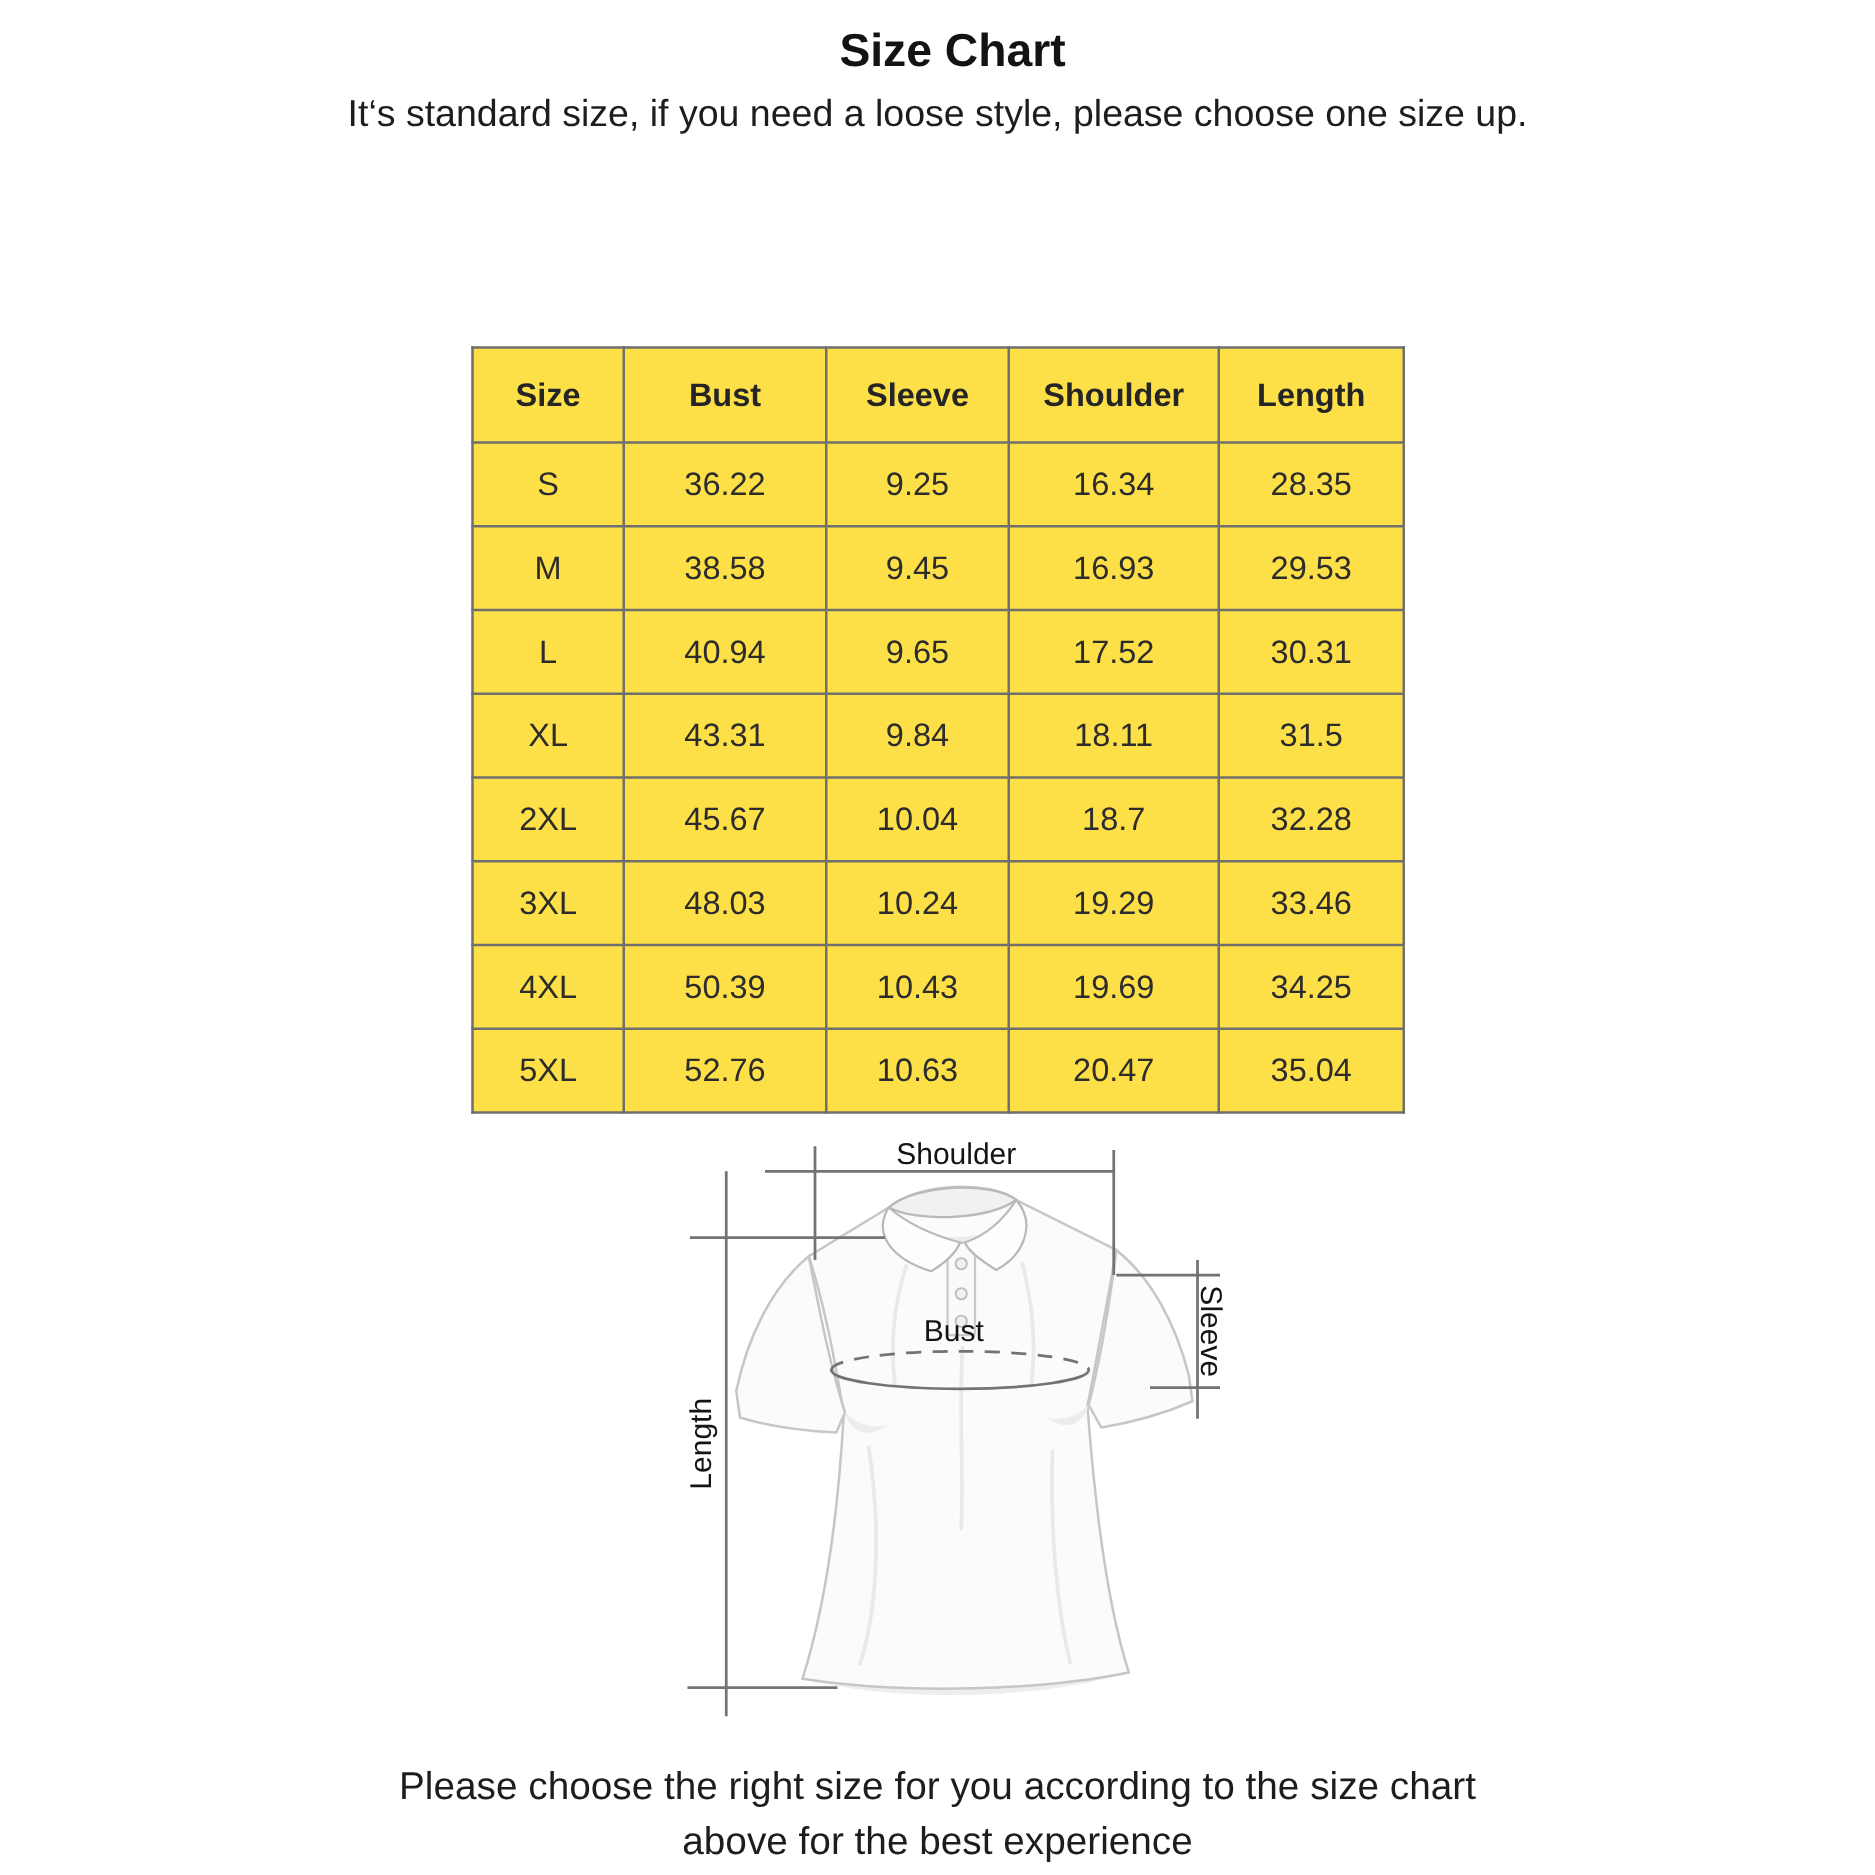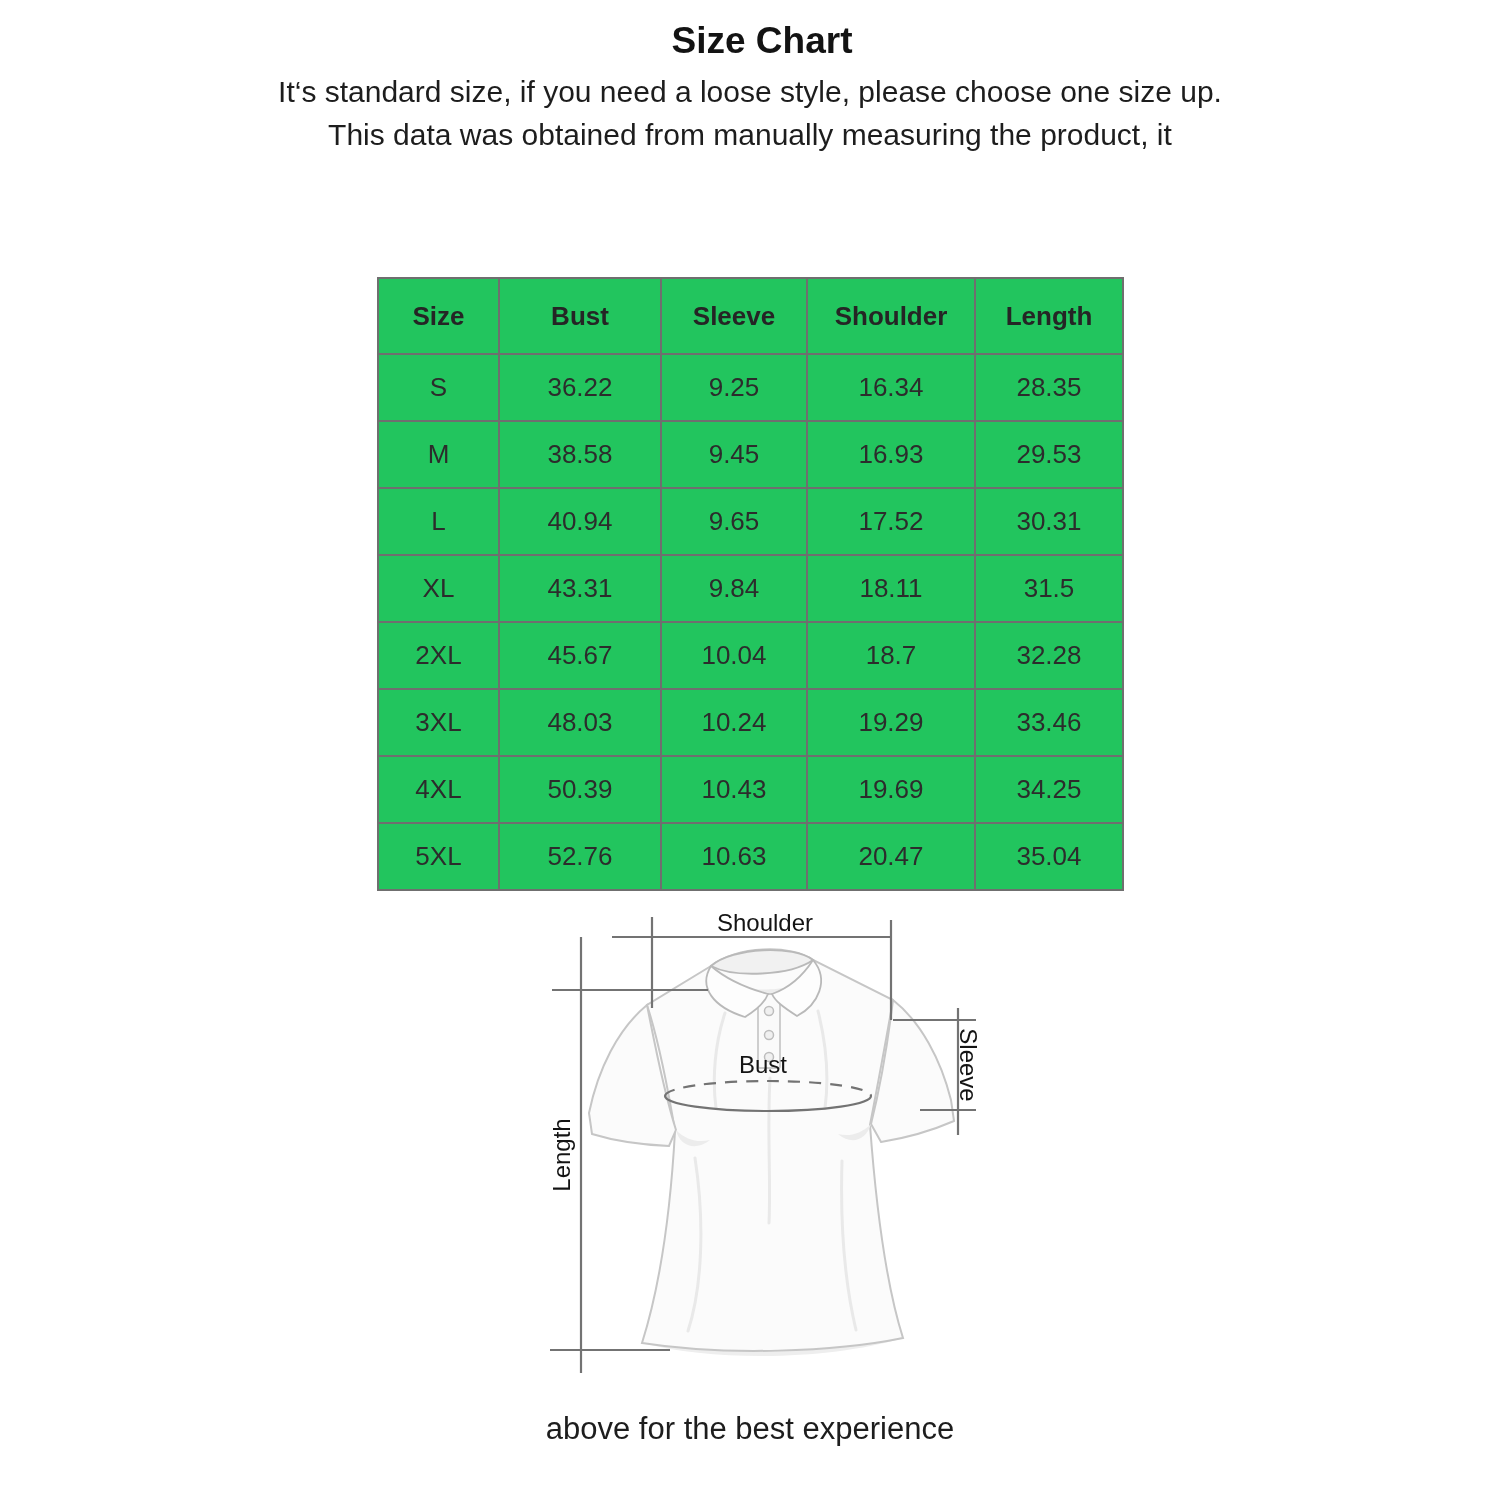--- a/index.html
+++ b/index.html
@@ -43,21 +43,21 @@
     border-collapse: collapse;
     table-layout: fixed;
     font-size: 26px;
     color: #2c2c2c;
   }
   table.size-table th, table.size-table td {
     border: 2px solid #6f6f6f;
     text-align: center;
     vertical-align: middle;
     padding: 0;
-    background: #22c55e;
+    background: #fde047;
   }
   table.size-table th { height: 74px; font-weight: 700; color: #252525; }
   table.size-table td { height: 65px; font-weight: 400; }
   .diagram {
     position: absolute;
     left: 520px; top: 893px;
     width: 500px; height: 492px;
   }
   .diagram text {
     font-family: "Liberation Sans", sans-serif;
@@ -75,21 +75,20 @@
 </style>
 </head>
 <body>
 
 <div class="page">
 
   <h1 class="page-title">Size Chart</h1>
 
   <div class="description">
     <div>It‘s standard size, if you need a loose style, please choose one size up.</div>
-    <div>This data was obtained from manually measuring the product, it</div>
   </div>
 
 
   <table class="size-table">
     <colgroup>
       <col style="width:121px">
         <col style="width:162px">
         <col style="width:146px">
         <col style="width:168px">
         <col style="width:148px">
@@ -216,16 +215,17 @@
       <path d="M 145,203 A 103,15 0 0 0 351,203"></path>
     </g>
 
     <text x="245" y="38" text-anchor="middle">Shoulder</text>
     <text x="243" y="180" text-anchor="middle">Bust</text>
     <text x="448" y="172" text-anchor="middle" dominant-baseline="central" transform="rotate(90 448 172)">Sleeve</text>
     <text x="41" y="262" text-anchor="middle" dominant-baseline="central" transform="rotate(-90 41 262)">Length</text>
   </svg>
 
   <div class="footer-note">
+    <div>Please choose the right size for you according to the size chart</div>
     <div>above for the best experience</div>
   </div>
 
 </div>
 
 </body></html>

